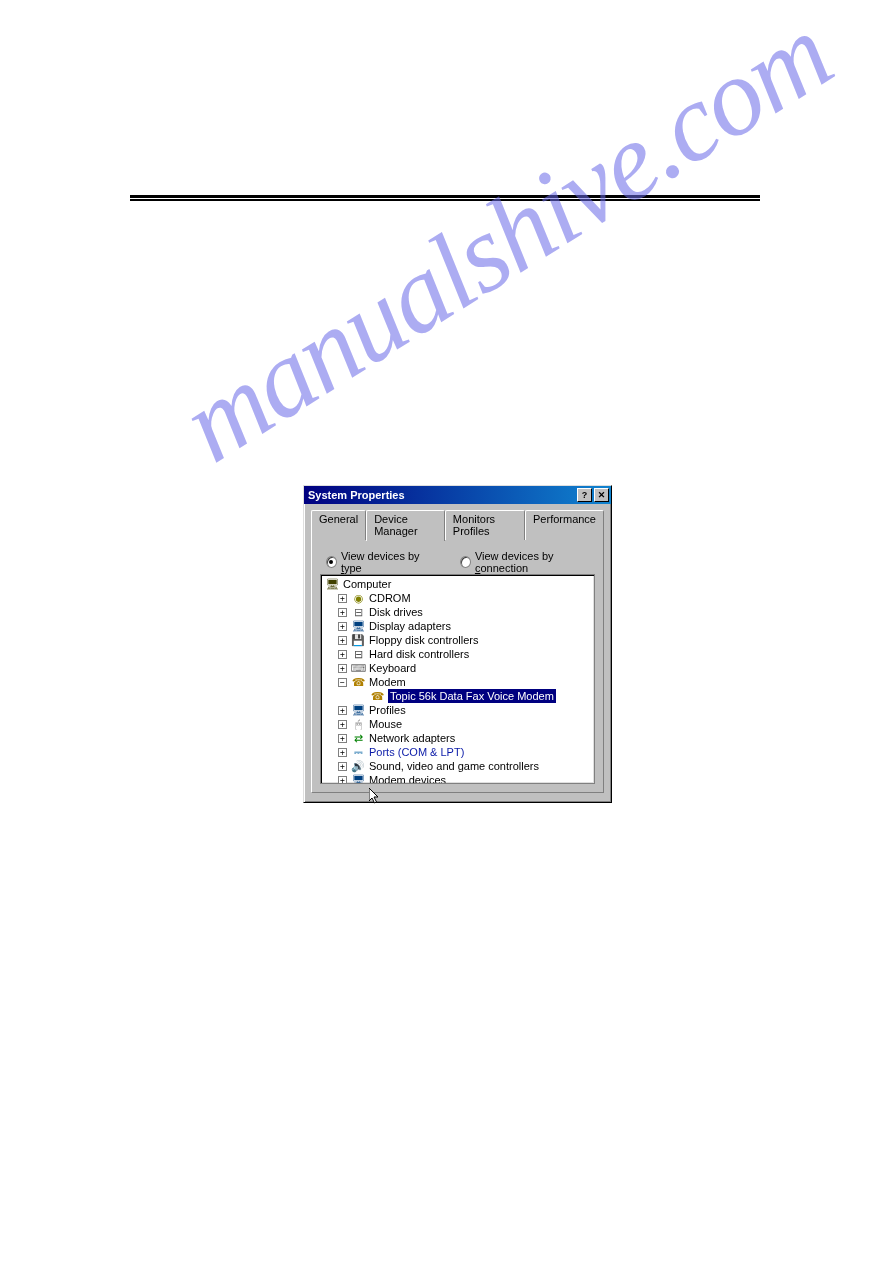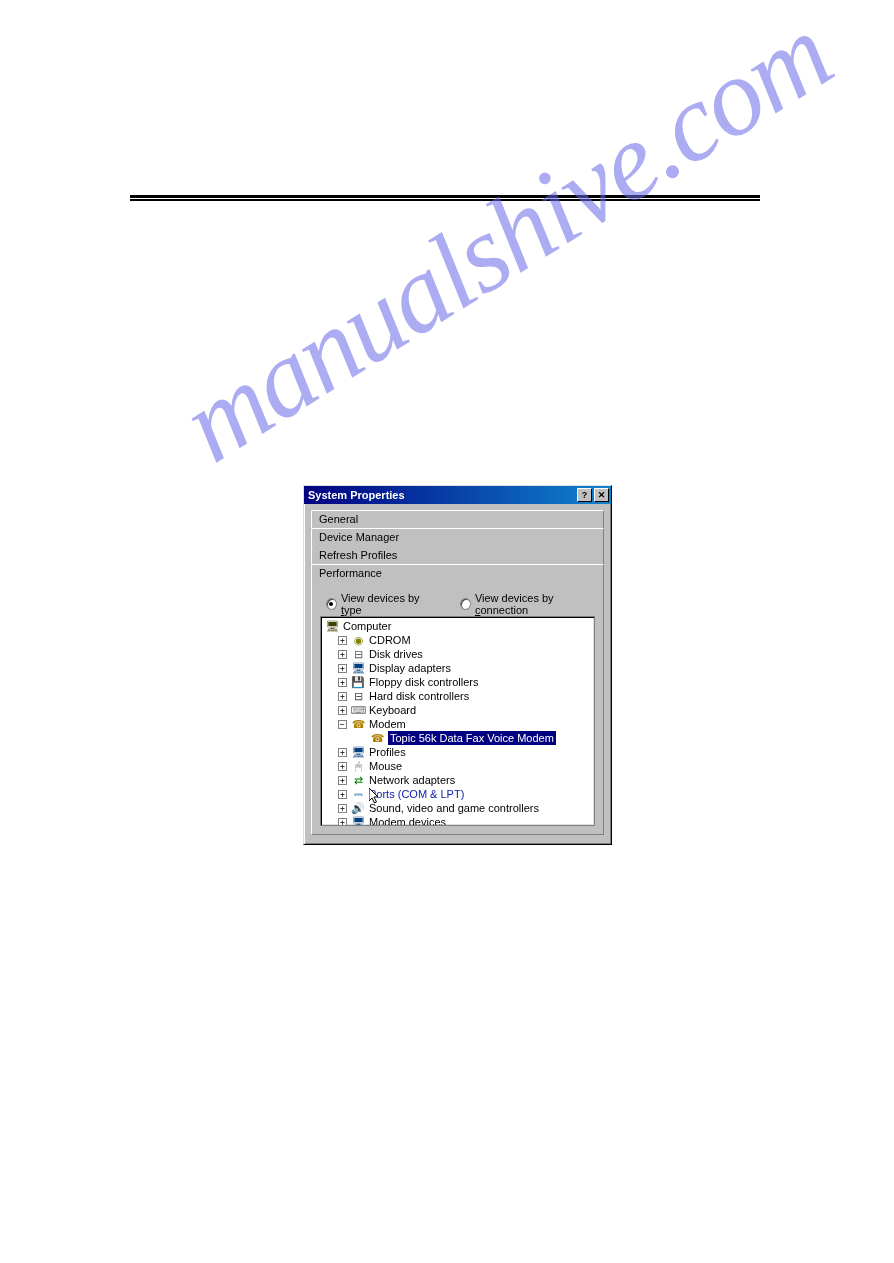--- a/index.html
+++ b/index.html
@@ -73,21 +73,20 @@
     font-size: 9px;
     color: #000;
     font-weight: bold;
     font-family: Arial;
   }
   .dialog-body { padding: 6px 7px 8px 7px; }
   .tabs {
     display: flex;
     position: relative;
     z-index: 1;
-    flex-direction: column;
   }
   .tab {
     background: #c0c0c0;
     border: 1px solid #808080;
     border-top-color: #fff;
     border-left-color: #fff;
     border-bottom: none;
     padding: 2px 7px 3px 7px;
     font-size: 11px;
     border-radius: 2px 2px 0 0;
@@ -238,21 +237,21 @@
   <div class="titlebar">
     <span class="titlebar-text">System Properties</span>
     <div class="titlebar-btn">?</div>
     <div class="titlebar-btn">✕</div>
   </div>
 
   <div class="dialog-body">
     <div class="tabs">
       <div class="tab">General</div>
       <div class="tab active">Device Manager</div>
-      <div class="tab">Refresh Profiles</div>
+      <div class="tab">Monitors Profiles</div>
       <div class="tab">Performance</div>
     </div>
 
     <div class="tab-panel">
       <div class="radio-row">
         <div class="radio-opt">
           <span class="radio checked"></span>
           <span>
             <span>View devices by </span><span class="u">t</span><span>ype</span>
           </span>

